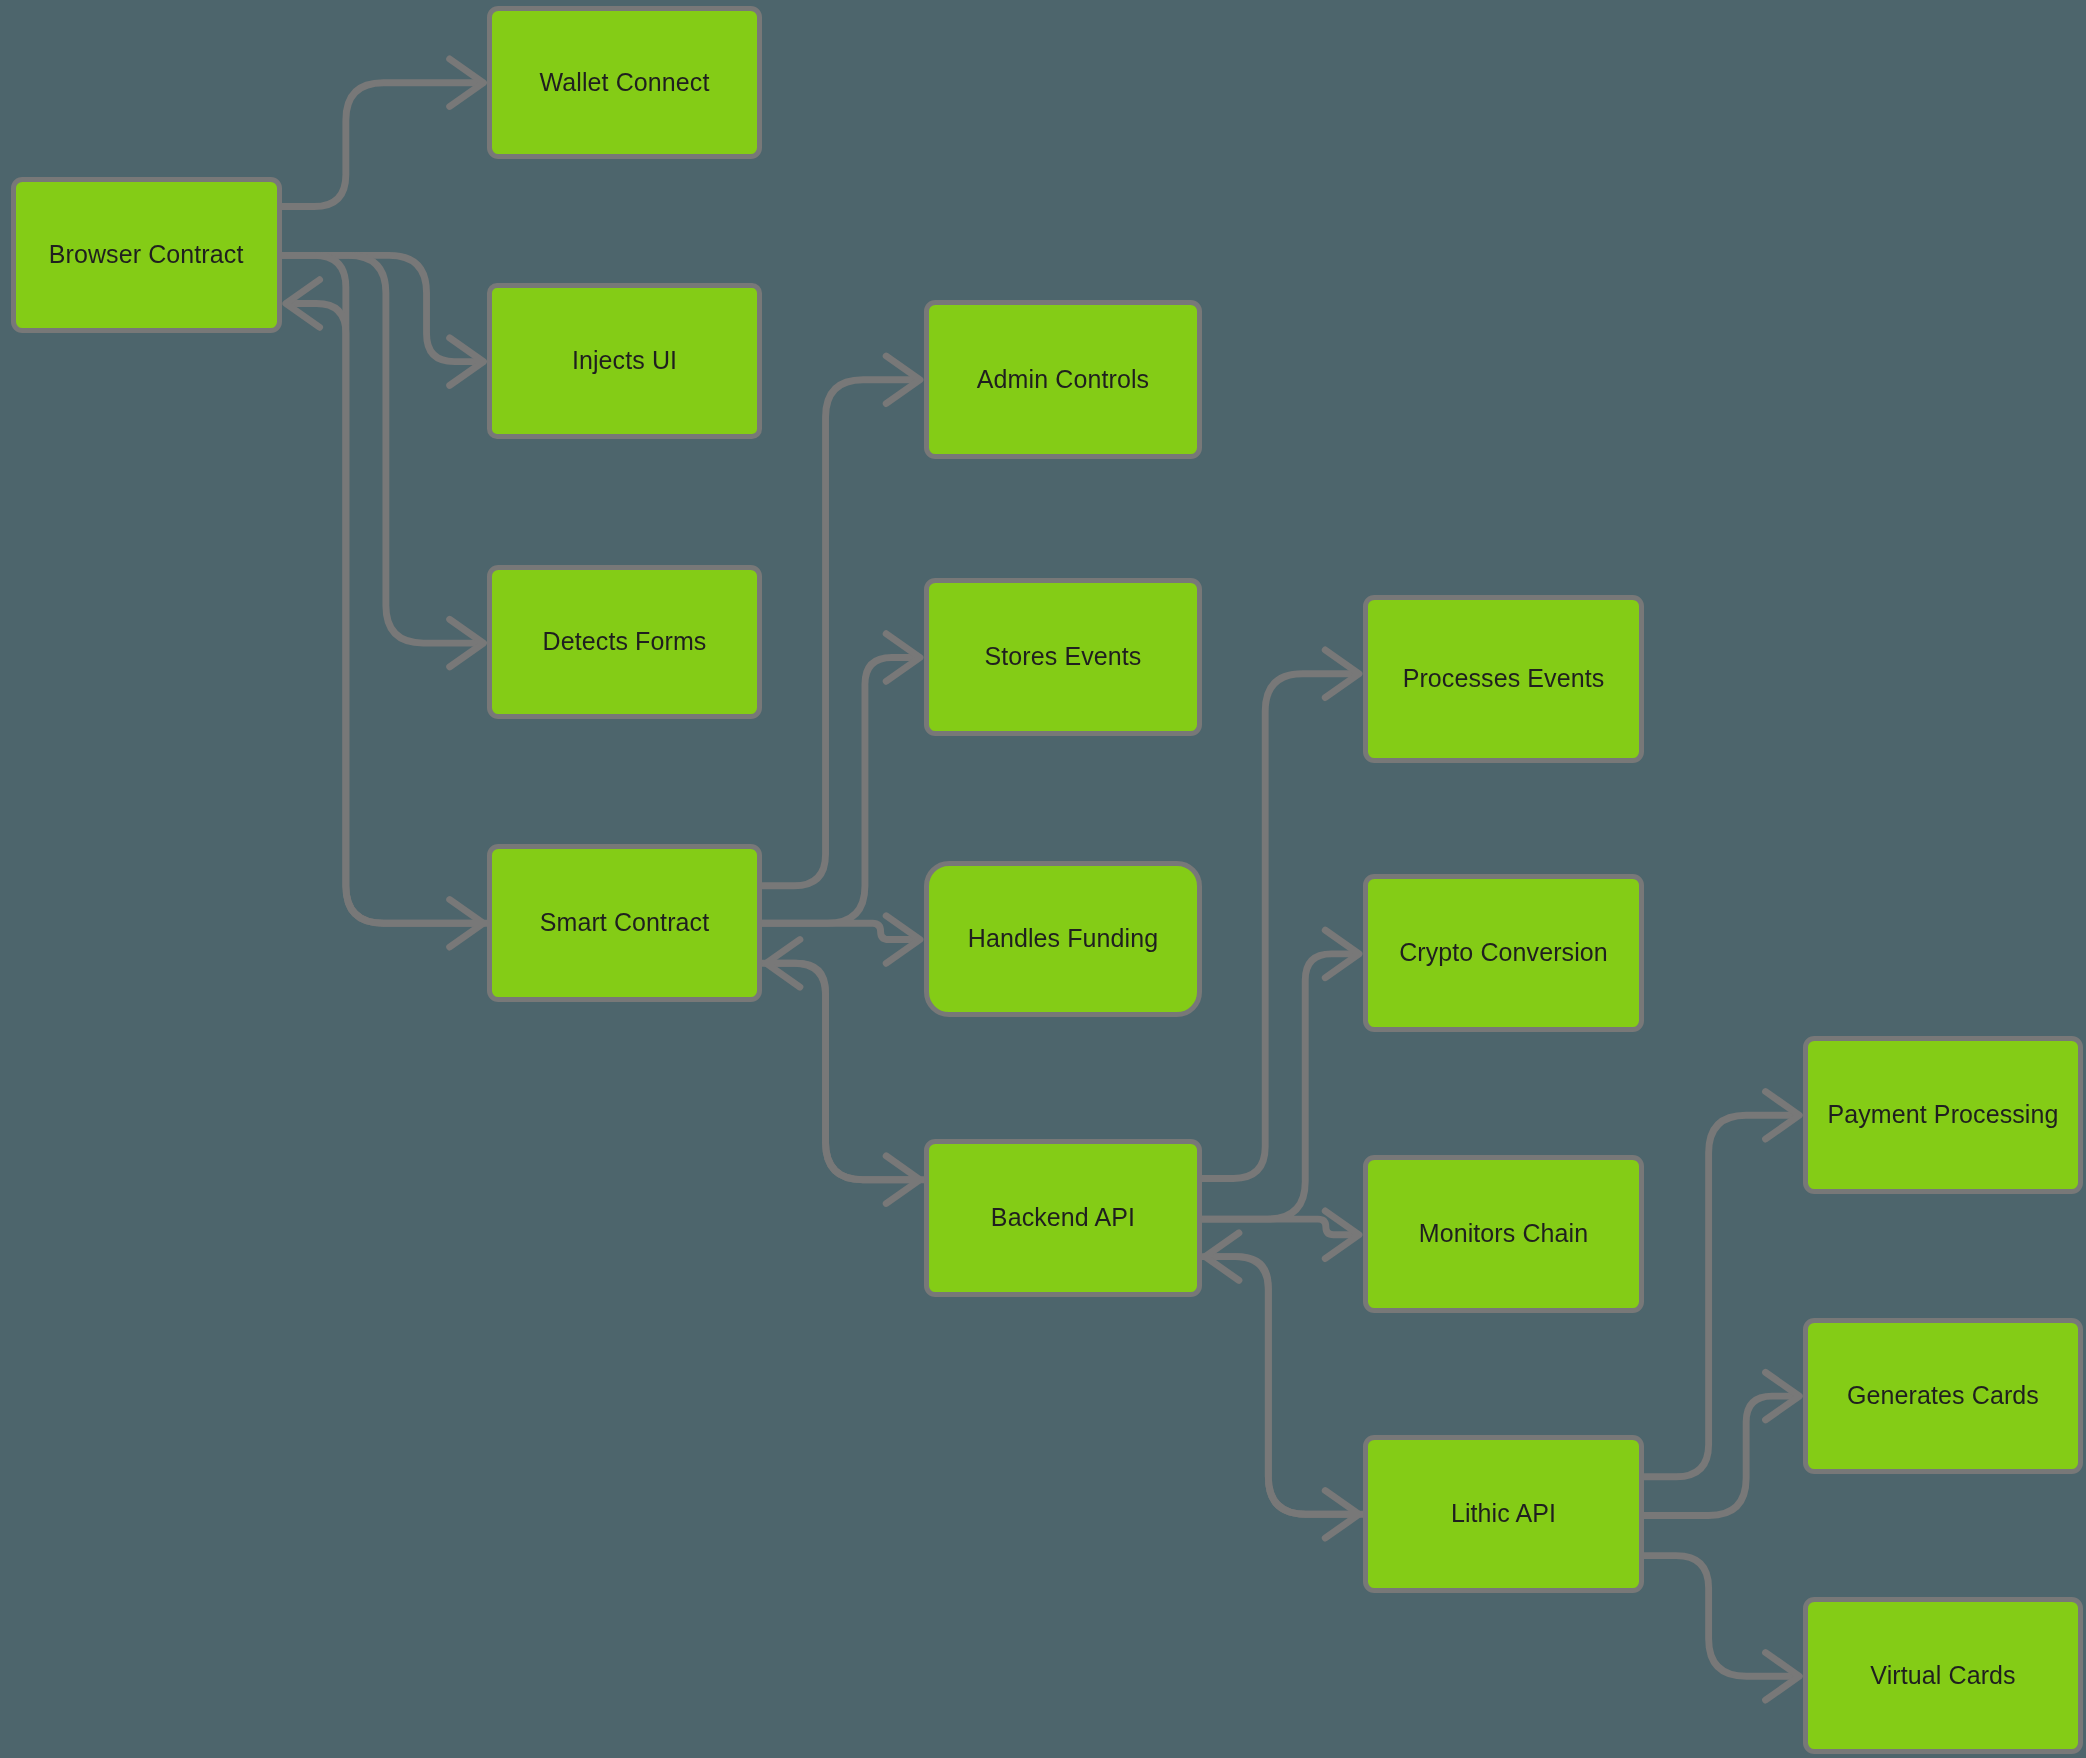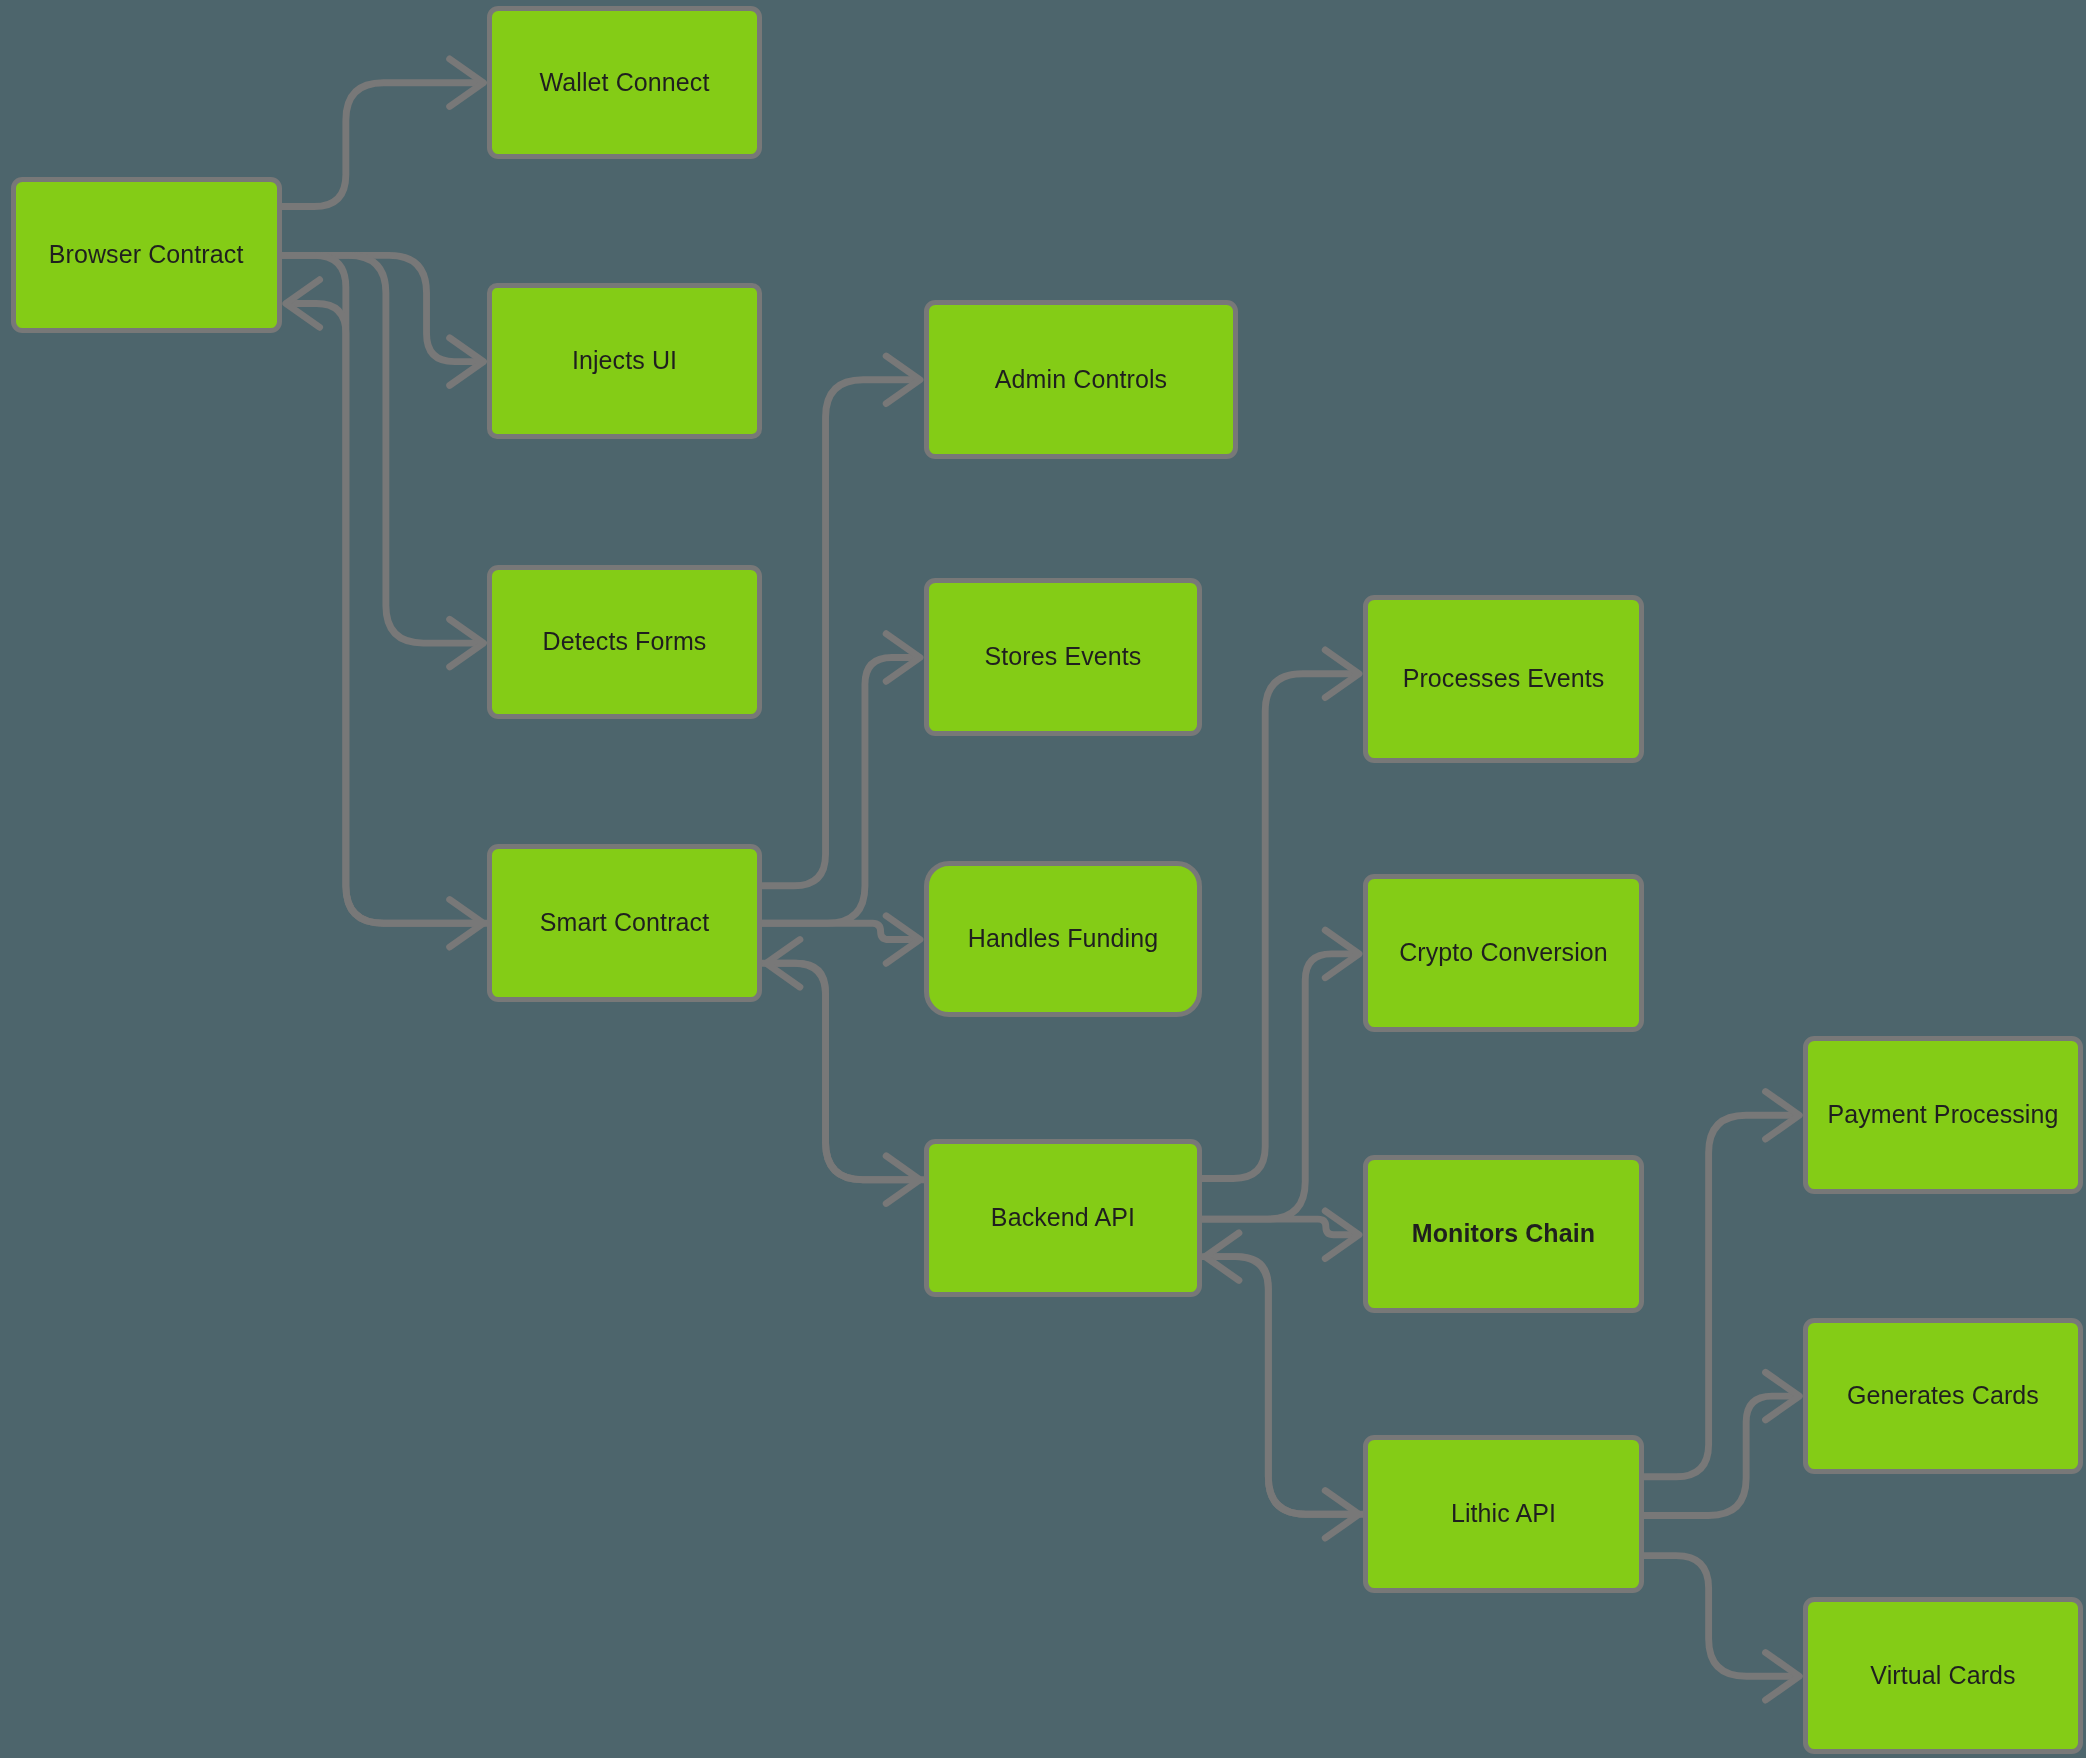--- a/index.html
+++ b/index.html
@@ -84,39 +84,39 @@
       </div>
       <div class="node" style="left: 487px; top: 283px; width: 275px; height: 156px; border-radius: 10px;">
         <span class="node-label">Injects UI</span>
       </div>
       <div class="node" style="left: 487px; top: 565px; width: 275px; height: 154px;">
         <span class="node-label">Detects Forms</span>
       </div>
       <div class="node" style="left: 487px; top: 844px; width: 275px; height: 158px;">
         <span class="node-label">Smart Contract</span>
       </div>
-      <div class="node" style="left: 924px; top: 300px; width: 314px; height: 159px;">
+      <div class="node" style="left: 924px; top: 300px; width: 278px; height: 159px;">
         <span class="node-label">Admin Controls</span>
       </div>
       <div class="node" style="left: 924px; top: 578px; width: 278px; height: 158px;">
         <span class="node-label">Stores Events</span>
       </div>
       <div class="node" style="left: 924px; top: 861px; width: 278px; height: 156px; border-radius: 25px;">
         <span class="node-label">Handles Funding</span>
       </div>
       <div class="node" style="left: 924px; top: 1139px; width: 278px; height: 158px;">
         <span class="node-label">Backend API</span>
       </div>
       <div class="node" style="left: 1363px; top: 595px; width: 281px; height: 168px;">
         <span class="node-label">Processes Events</span>
       </div>
       <div class="node" style="left: 1363px; top: 874px; width: 281px; height: 158px;">
         <span class="node-label">Crypto Conversion</span>
       </div>
-      <div class="node" style="left: 1363px; top: 1155px; width: 281px; height: 158px; font-weight: bold;">
+      <div class="node" style="left: 1363px; top: 1155px; width: 281px; height: 158px;">
         <span class="node-label">Monitors Chain</span>
       </div>
       <div class="node" style="left: 1363px; top: 1435px; width: 281px; height: 158px;">
         <span class="node-label">Lithic API</span>
       </div>
       <div class="node" style="left: 1803px; top: 1036px; width: 280px; height: 158px;">
         <span class="node-label">Payment Processing</span>
       </div>
       <div class="node" style="left: 1803px; top: 1318px; width: 280px; height: 156px;">
         <span class="node-label">Generates Cards</span>

